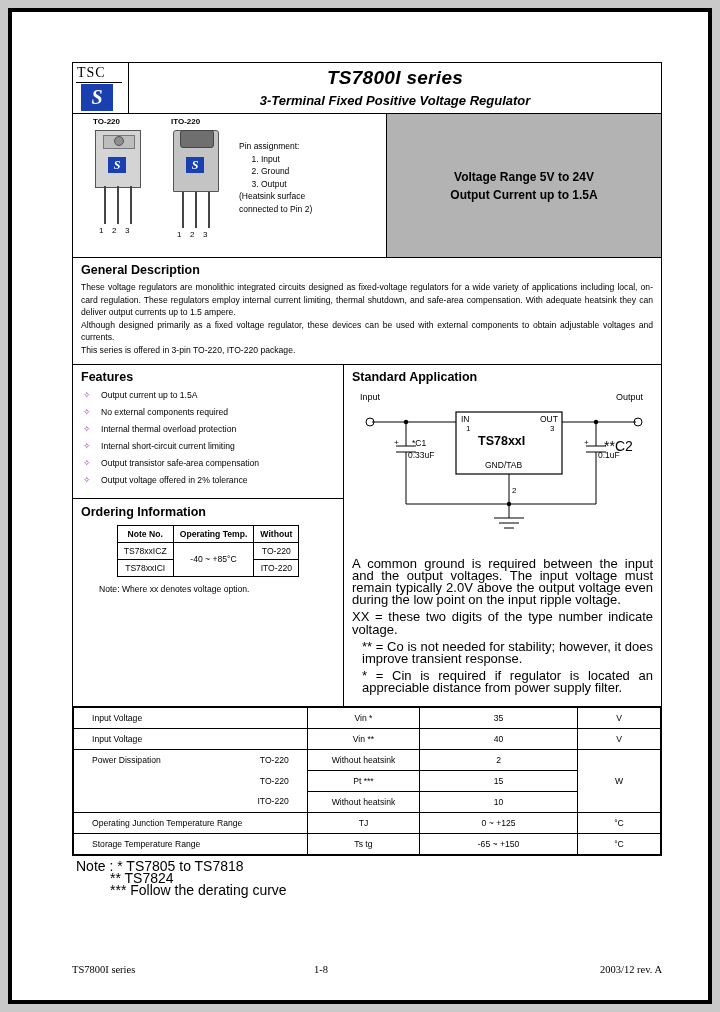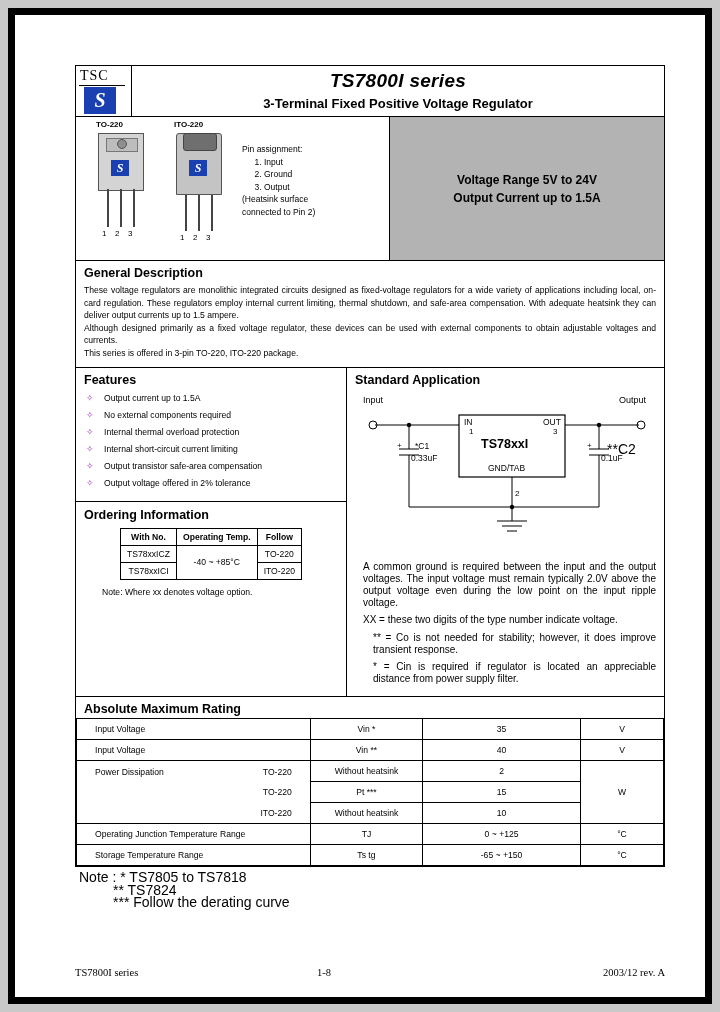--- a/index.html
+++ b/index.html
@@ -14,21 +14,21 @@
     font-size: 9px;
     color: #000;
   }
   .page {
     position: absolute;
     left: 8px;
     top: 8px;
     width: 704px;
     height: 996px;
     background: #ffffff;
-    border: 7px solid #000000;
+    border: 4px solid #000000;
     box-sizing: border-box;
   }
   .content {
     position: absolute;
     left: 60px;
     top: 50px;
     width: 590px;
   }
 
   
@@ -84,20 +84,21 @@
   .hdr-title {
     font-size: 19px;
     font-weight: bold;
     font-style: italic;
     letter-spacing: .3px;
   }
   .hdr-sub {
     font-size: 13px;
     font-weight: bold;
     margin-top: 4px;
+    font-style: italic;
   }
 
   
   .band {
     display: flex;
     border: 1px solid #000;
     border-top: none;
     height: 144px;
     box-sizing: border-box;
   }
@@ -286,25 +287,24 @@
     padding: 3px 0 8px 26px;
   }
 
   
   .sch {
     position: relative;
     height: 168px;
   }
   .sch svg { position: absolute; left: 0; top: 0; }
   .app-note {
-    font-size: 10px;
+    font-size: 13px;
     line-height: 12.2px;
     padding: 4px 8px 6px 8px;
     text-align: justify;
-    margin-left: 8px;
   }
   .app-note p { margin: 0 0 5px 0; }
   .app-note .ind1 { padding-left: 10px; text-indent: 0; }
 
   
   table.amr {
     border-collapse: collapse;
     width: 100%;
     font-size: 8.6px;
   }
@@ -445,23 +445,23 @@
           <div class="feat-row">
             <span class="diamond">✧</span>
             <span>Output voltage offered in 2% tolerance</span>
           </div>
         </div>
         <div class="hr-inner"></div>
         <div class="ord-title">Ordering Information</div>
         <table class="ord">
           <tbody>
               <tr>
-            <th>With No.</th>
+            <th>Note No.</th>
             <th>Operating Temp.</th>
-            <th>Follow</th>
+            <th>Without</th>
           </tr>
           <tr>
             <td>TS78xxICZ</td>
             <td rowspan="2">-40 ~ +85°C</td>
             <td>TO-220</td>
           </tr>
           <tr>
             <td>TS78xxICI</td>
             <td>ITO-220</td>
           </tr>
@@ -522,21 +522,20 @@
         <div class="app-note">
           <p>A common ground is required between the input and the output voltages. The input voltage must remain typically 2.0V above the output voltage even during the low point on the input ripple voltage.</p>
           <p>XX = these two digits of the type number indicate voltage.</p>
           <p class="ind1">** = Co is not needed for stability; however, it does improve transient response.</p>
           <p class="ind1">* = Cin is required if regulator is located an appreciable distance from power supply filter.</p>
         </div>
       </div>
     </div>
 
     <div class="sec">
-      <div class="sec-title">Absolute Maximum Rating</div>
       <table class="amr">
         <tbody>
             <tr>
           <td class="c1">Input Voltage</td>
           <td class="c2">Vin *</td>
           <td class="c3">35</td>
           <td class="c4">V</td>
         </tr>
         <tr>
           <td class="c1">Input Voltage</td>

